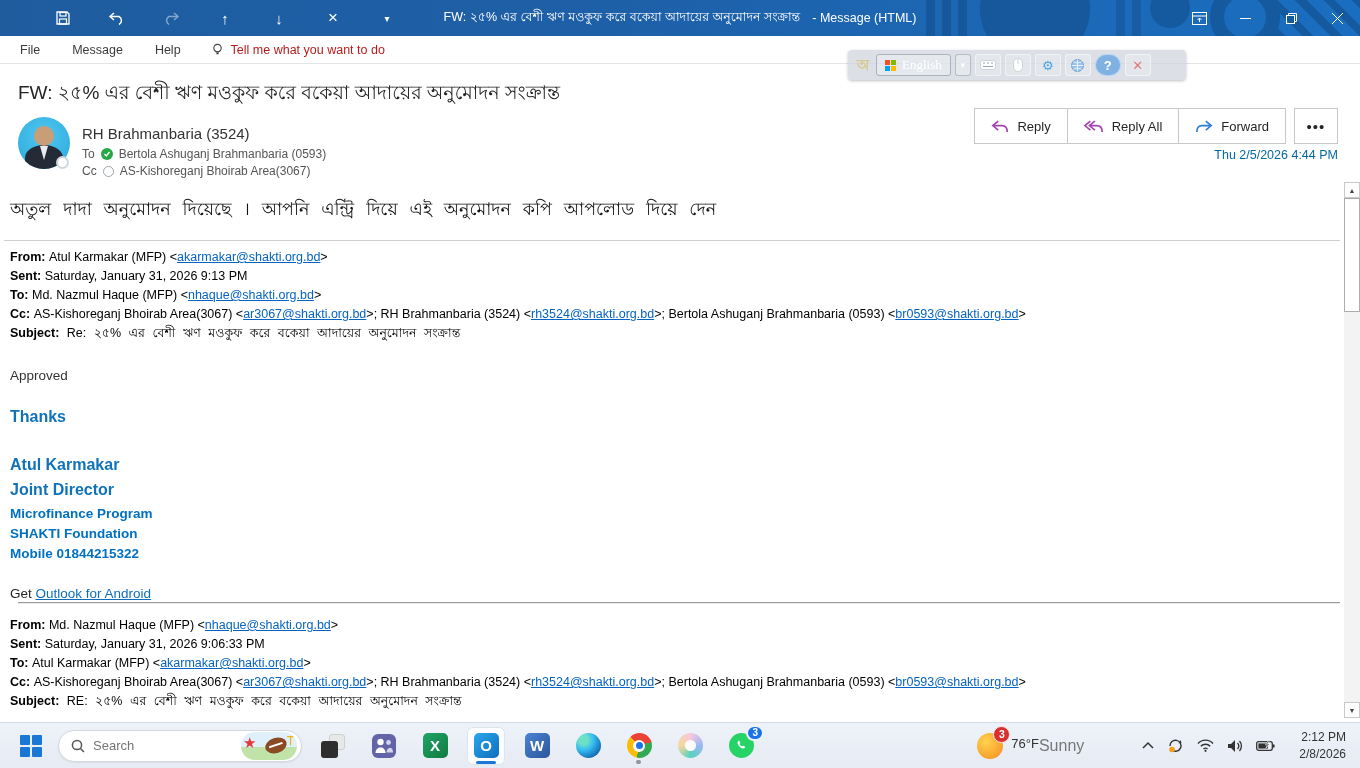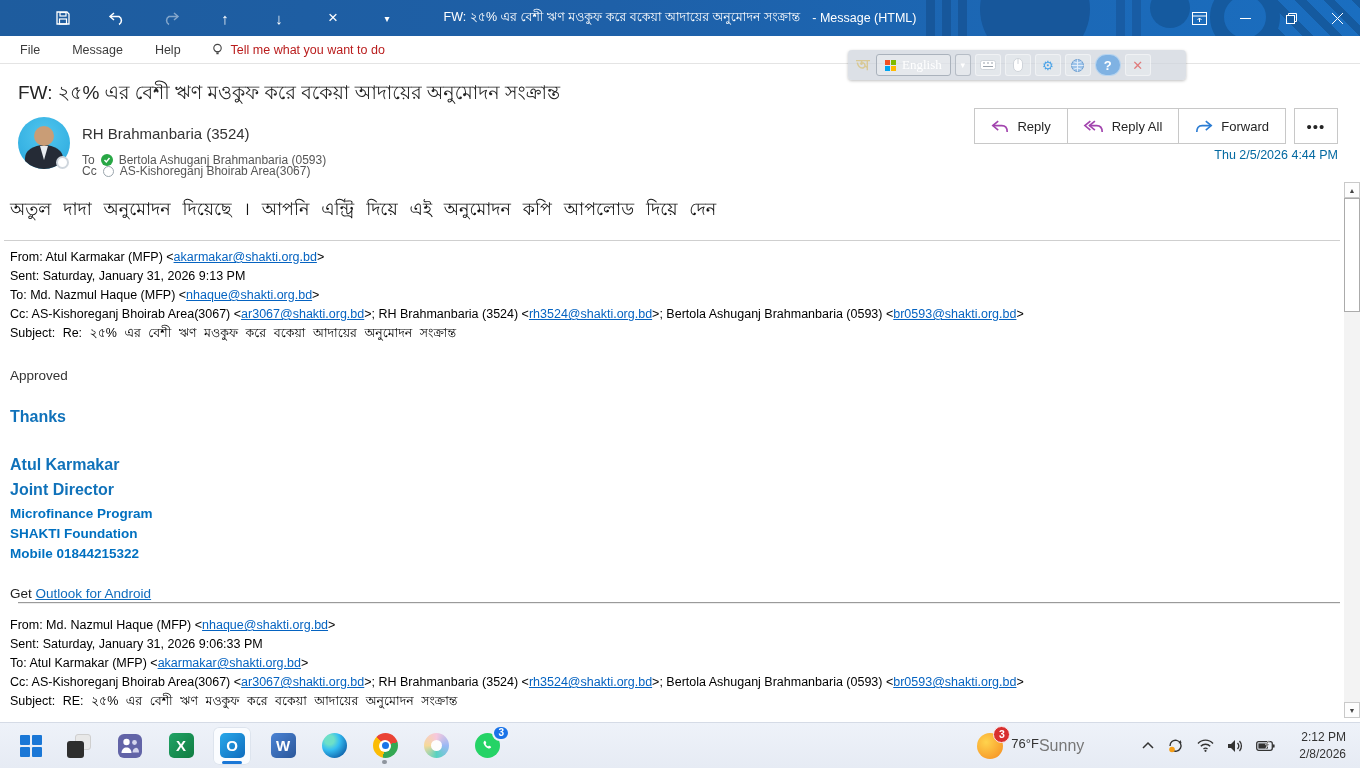--- a/index.html
+++ b/index.html
@@ -60,41 +60,41 @@
   .msg-subject { position:absolute; left:18px; top:78px; font-size:19px; color:#252525; white-space:nowrap; }
   .avatar { position:absolute; left:18px; top:117px; width:52px; height:52px; border-radius:50%;
     background:radial-gradient(circle at 50% 35%,#51c6ee,#28a7dd); overflow:hidden; }
   .avatar .head { position:absolute; left:16px; top:9px; width:20px; height:20px; border-radius:50%; background:#c99d76; }
   .avatar .bodyshape { position:absolute; left:7px; top:28px; width:38px; height:26px; border-radius:50% 50% 0 0; background:#252b36; }
   .avatar .shirt { position:absolute; left:22px; top:29px; width:8px; height:14px; background:#e8ecf0; clip-path:polygon(0 0,100% 0,50% 100%); }
   .avatar-status { position:absolute; left:56px; top:156px; width:13px; height:13px; border-radius:50%;
     background:#fff; border:2px solid #cfd6dd; }
   .sender-name { position:absolute; left:82px; top:125px; font-size:15px; color:#333; }
   .rcpt-row { position:absolute; left:82px; display:flex; align-items:center; gap:6px; font-size:12px; color:#555; }
-  .rcpt-to { top:153px; } .rcpt-cc { top:164px; }
+  .rcpt-to { top:147px; } .rcpt-cc { top:164px; }
   .presence-ok { width:12px; height:12px; border-radius:50%; background:#28a745; display:flex; align-items:center; justify-content:center; }
   .presence-ok svg { display:block; }
   .presence-none { width:11px; height:11px; border-radius:50%; border:1.5px solid #9aa5ad; background:#fff; }
 
   .actions { position:absolute; right:22px; top:108px; display:flex; align-items:stretch; }
   .btn-group { display:flex; border:1px solid #c8c8c8; background:#fff; }
   .act-btn { display:flex; align-items:center; gap:8px; padding:0 16px; height:34px; font-size:13px; color:#252525; }
   .act-btn + .act-btn { border-left:1px solid #c8c8c8; }
   .more-btn { margin-left:8px; border:1px solid #c8c8c8; background:#fff; width:44px; height:36px;
     display:flex; align-items:center; justify-content:center; font-size:15px; color:#252525; letter-spacing:1px; }
   .msg-time { position:absolute; right:22px; top:148px; font-size:12.5px; color:#0369a1; }
 
   
   .mailbody { position:absolute; left:0; top:180px; width:1344px; height:538px; }
   .bn-line { position:absolute; left:10px; top:16px; font-size:17.5px; color:#111; word-spacing:7px; white-space:nowrap; }
   .sep1 { position:absolute; left:4px; right:4px; top:60px; border-top:1px solid #cfcfcf; }
   .qblock { position:absolute; left:10px; right:4px; }
   .qb1 { top:68px; } .qb2 { top:436px; }
   .qline { font-size:12.5px; line-height:19px; color:#000; white-space:nowrap; overflow:hidden; }
-  .qline b { font-weight:normal; }
+  .qline b { font-weight:bold; }
   .mail-link { color:#0563C1; text-decoration:underline; cursor:pointer; }
   .bn-sub { word-spacing:4px; }
   .approved { position:absolute; left:10px; top:188px; font-size:13.5px; color:#333; }
   .sig-big { position:absolute; left:10px; font-weight:bold; color:#1072BA; font-size:16px; white-space:nowrap; }
   .sig-small { position:absolute; left:10px; font-weight:bold; color:#0070C0; font-size:13.5px; white-space:nowrap; }
   .get-line { position:absolute; left:10px; top:406px; font-size:13.5px; color:#222; }
   .get-line a { color:#0F6CBD; text-decoration:underline; }
   .sep2 { position:absolute; left:18px; right:4px; top:422px; border-top:1px solid #9a9a9a; border-bottom:1px solid #ececec; }
 
   
@@ -375,20 +375,32 @@
   <div class="taskbar">
     <div class="tb-left">
       <div class="start">
         <span class="winlogo11">
             <i></i>
             <i></i>
             <i></i>
             <i></i>
           </span>
       </div>
+      <div class="searchbox">
+        <svg width="14" height="14" viewBox="0 0 14 14">
+            <circle cx="6" cy="6" r="4.6" fill="none" stroke="#555" stroke-width="1.5"></circle>
+            <line x1="9.5" y1="9.5" x2="13" y2="13" stroke="#555" stroke-width="1.5"></line>
+          </svg>
+        <input readonly="" placeholder="Search" style="">
+        <div class="sb-art">
+          <span class="star">★</span>
+          <div class="ball"></div>
+          <span class="post">⟙</span>
+        </div>
+      </div>
     </div>
 
     <div class="tb-apps">
       <div class="tb-app">
         <div class="ic-layers">
             <i class="l1"></i>
             <i class="l2"></i>
           </div>
       </div>
       <div class="tb-app">

